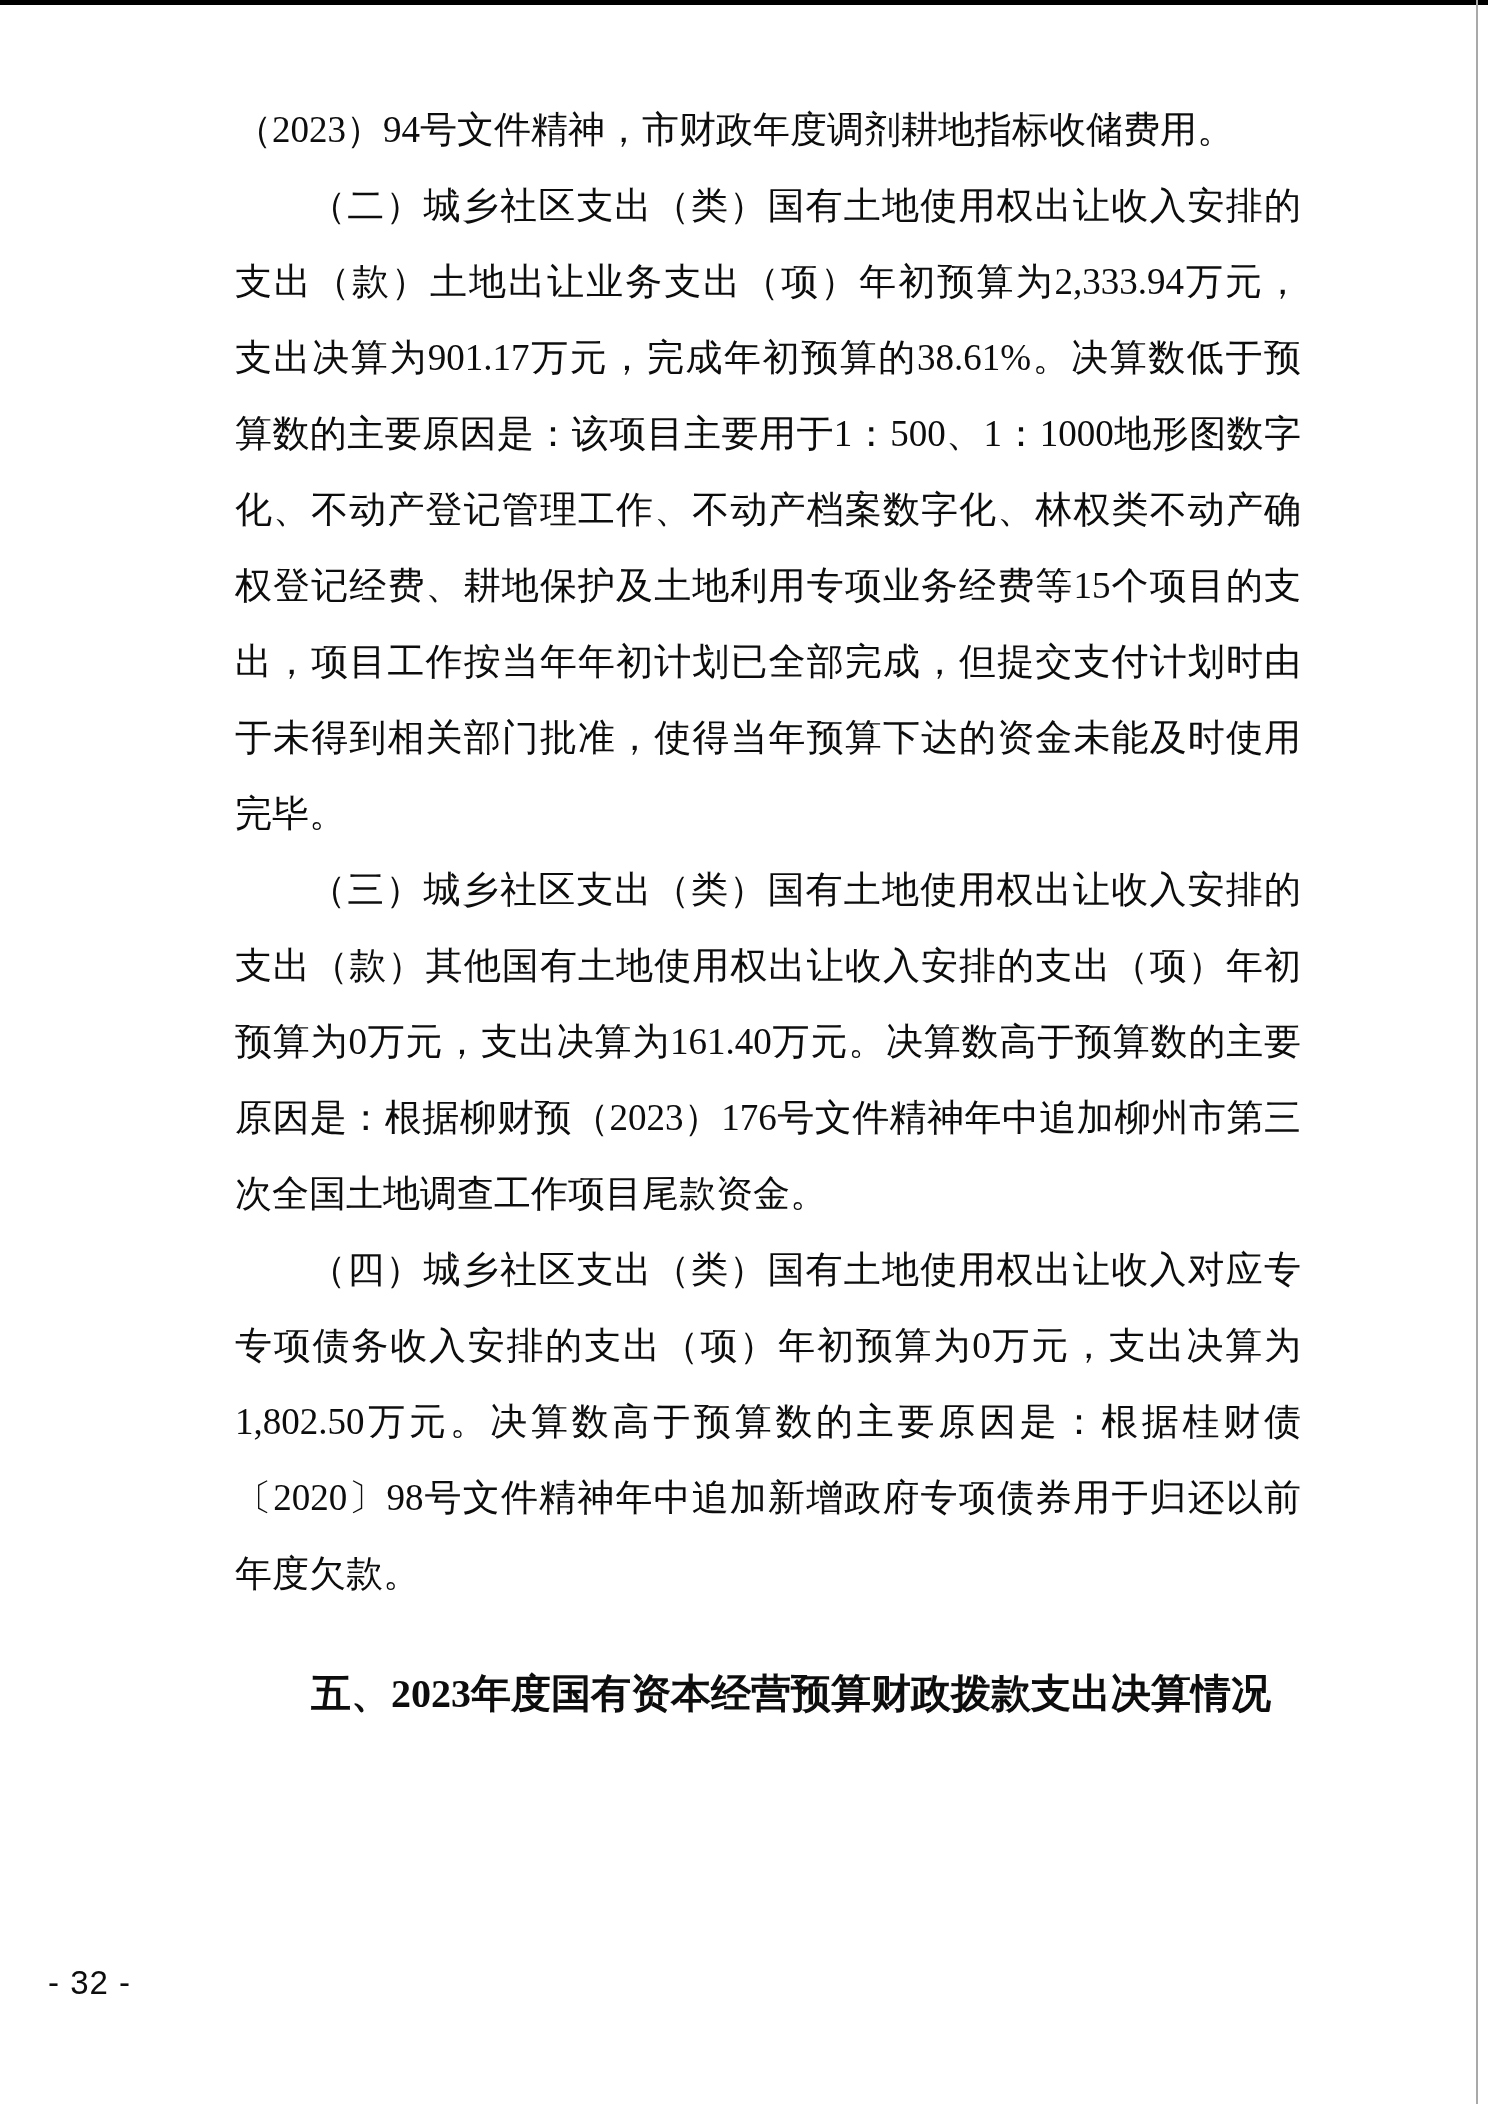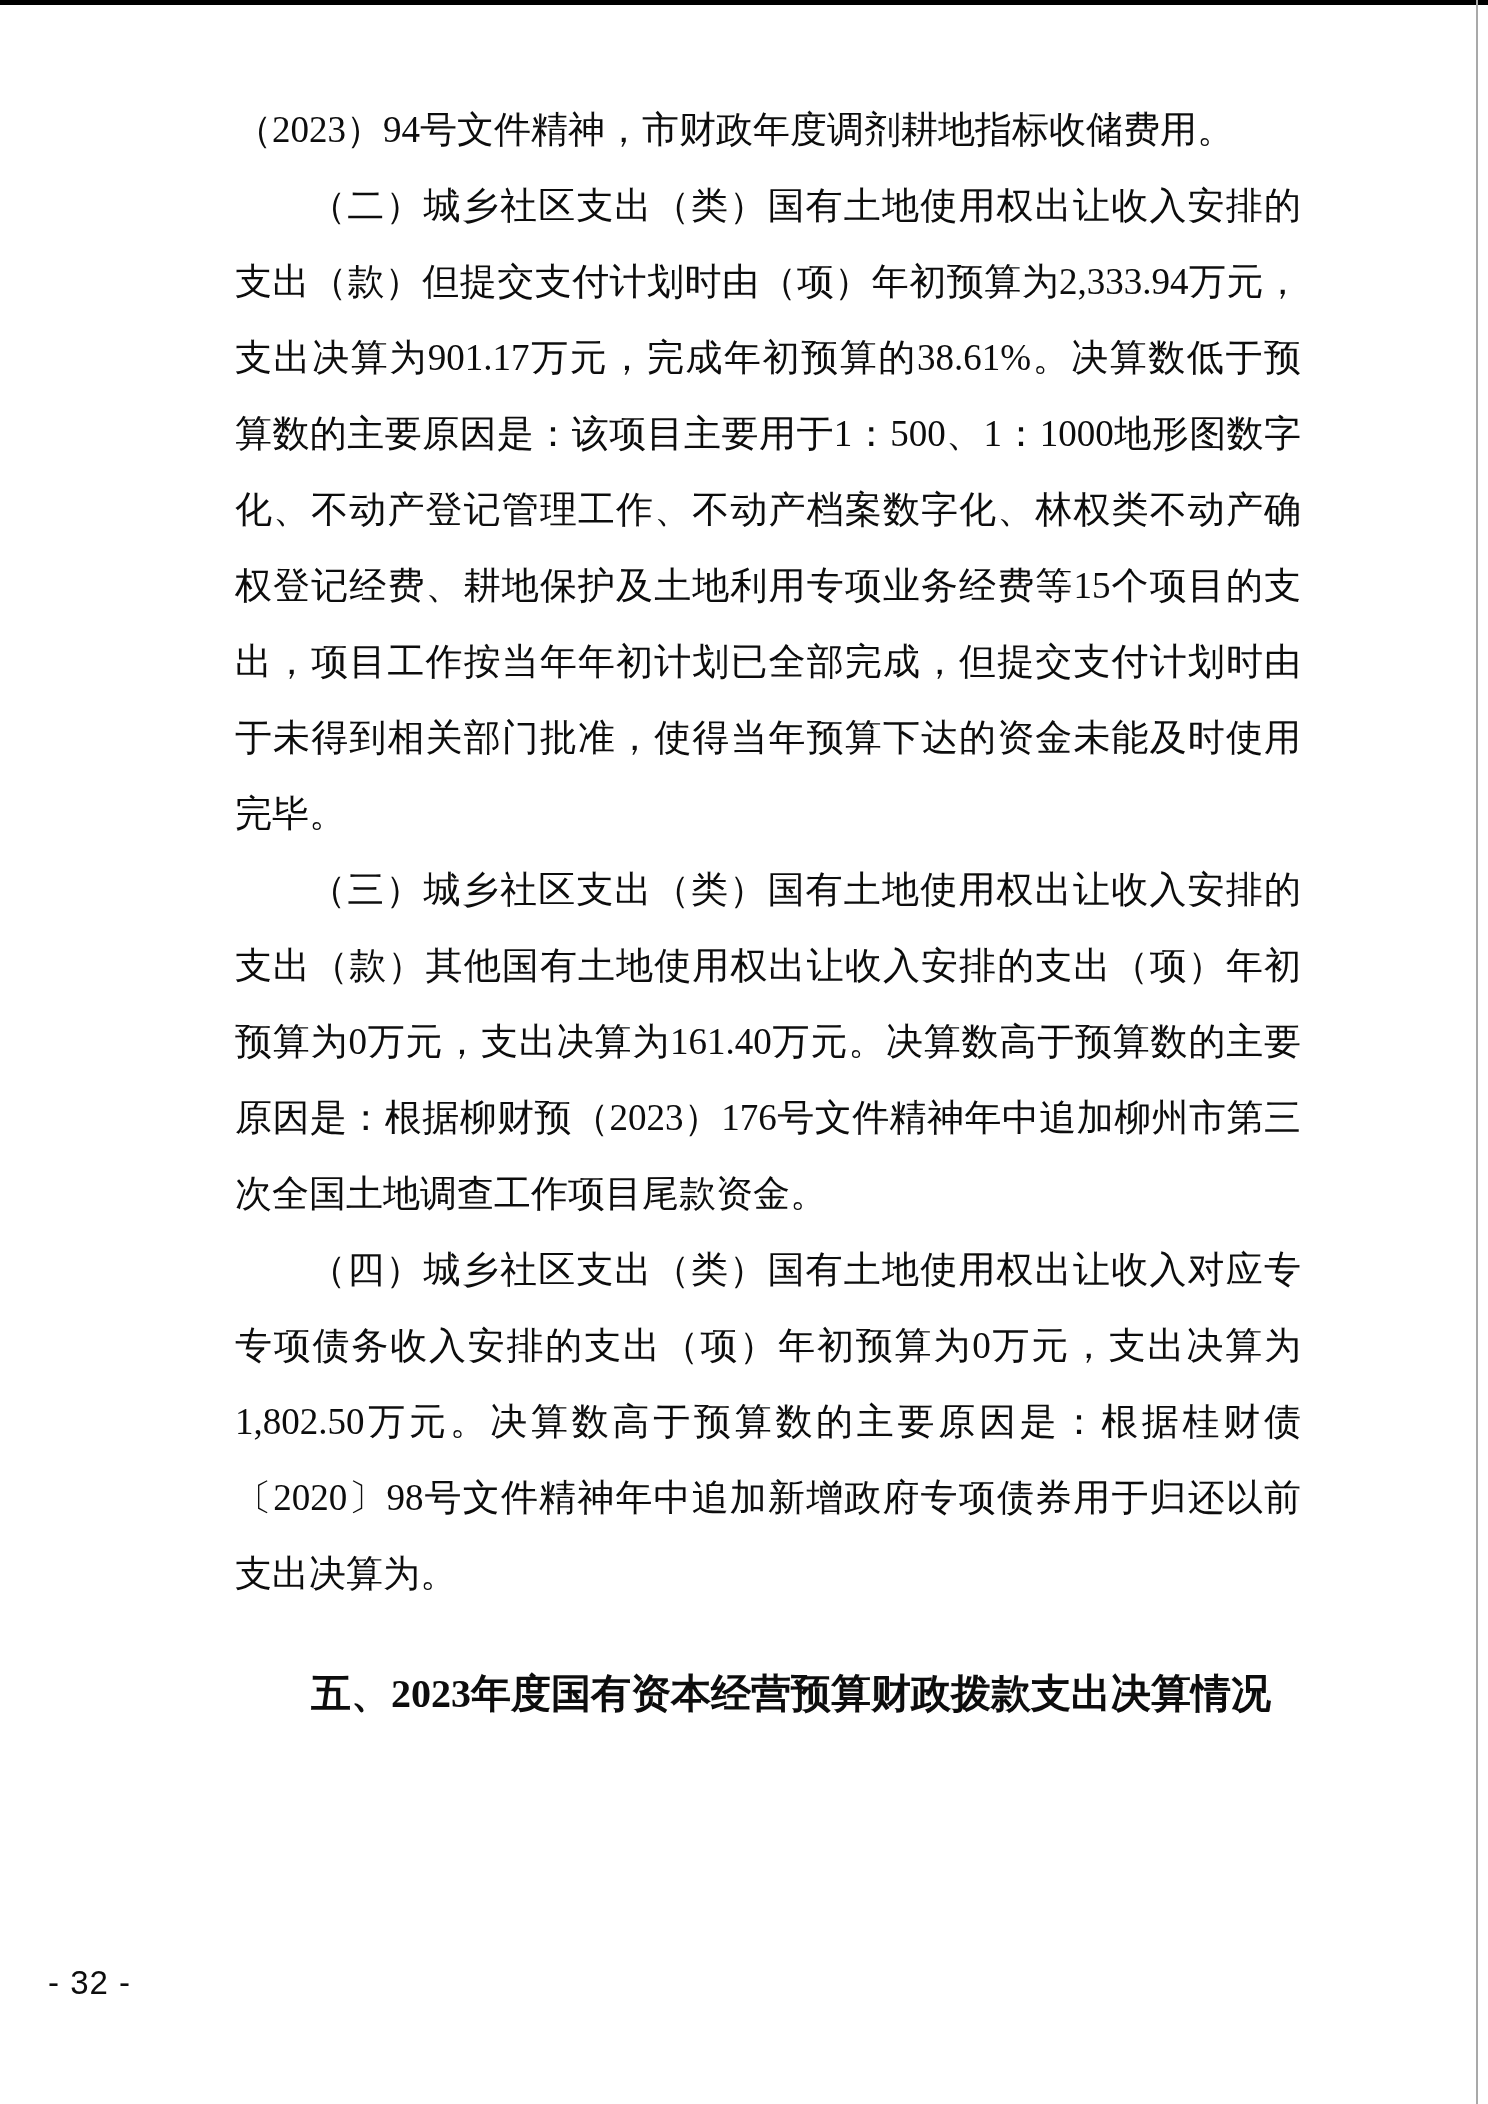--- a/index.html
+++ b/index.html
@@ -79,40 +79,40 @@
   <div class="top-edge"></div>
   <div class="right-edge"></div>
 
   <div class="doc-body">
 
     <div class="para">
         <div class="line end">（2023）94号文件精神，市财政年度调剂耕地指标收储费用。</div>
       </div>
       <div class="para">
         <div class="line first">（二）城乡社区支出（类）国有土地使用权出让收入安排的</div>
-        <div class="line">支出（款）但提交支付计划时由（项）年初预算为2,333.94万元，</div>
+        <div class="line">支出（款）土地出让业务支出（项）年初预算为2,333.94万元，</div>
         <div class="line">支出决算为901.17万元，完成年初预算的38.61%。决算数低于预</div>
         <div class="line">算数的主要原因是：该项目主要用于1：500、1：1000地形图数字</div>
         <div class="line">化、不动产登记管理工作、不动产档案数字化、林权类不动产确</div>
         <div class="line">权登记经费、耕地保护及土地利用专项业务经费等15个项目的支</div>
         <div class="line">出，项目工作按当年年初计划已全部完成，但提交支付计划时由</div>
         <div class="line">于未得到相关部门批准，使得当年预算下达的资金未能及时使用</div>
         <div class="line end">完毕。</div>
       </div>
       <div class="para">
         <div class="line first">（三）城乡社区支出（类）国有土地使用权出让收入安排的</div>
         <div class="line">支出（款）其他国有土地使用权出让收入安排的支出（项）年初</div>
         <div class="line">预算为0万元，支出决算为161.40万元。决算数高于预算数的主要</div>
         <div class="line">原因是：根据柳财预（2023）176号文件精神年中追加柳州市第三</div>
         <div class="line end">次全国土地调查工作项目尾款资金。</div>
       </div>
       <div class="para">
         <div class="line first">（四）城乡社区支出（类）国有土地使用权出让收入对应专</div>
         <div class="line">专项债务收入安排的支出（项）年初预算为0万元，支出决算为</div>
         <div class="line">1,802.50万元。决算数高于预算数的主要原因是：根据桂财债</div>
         <div class="line">〔2020〕98号文件精神年中追加新增政府专项债券用于归还以前</div>
-        <div class="line end">支出决算为。</div>
+        <div class="line end">年度欠款。</div>
       </div>
       <div class="section-heading">五、2023年度国有资本经营预算财政拨款支出决算情况</div>
   </div>
 
   <div class="footer">- 32 -</div>
 </div>
 
 </body></html>

